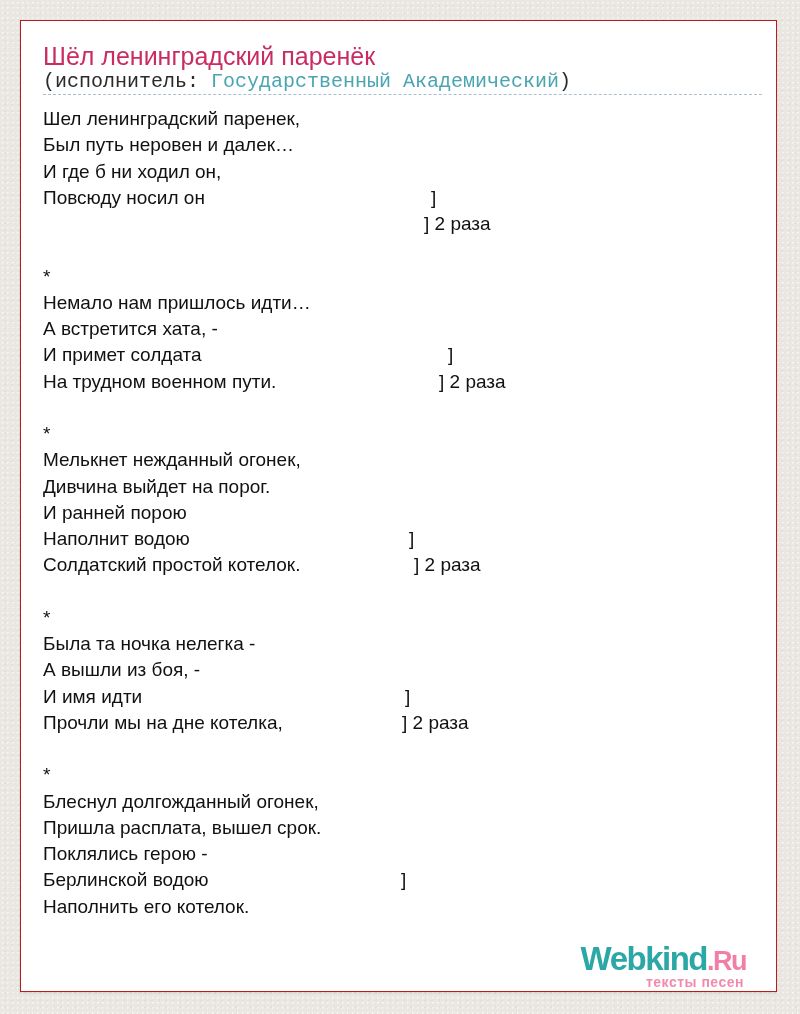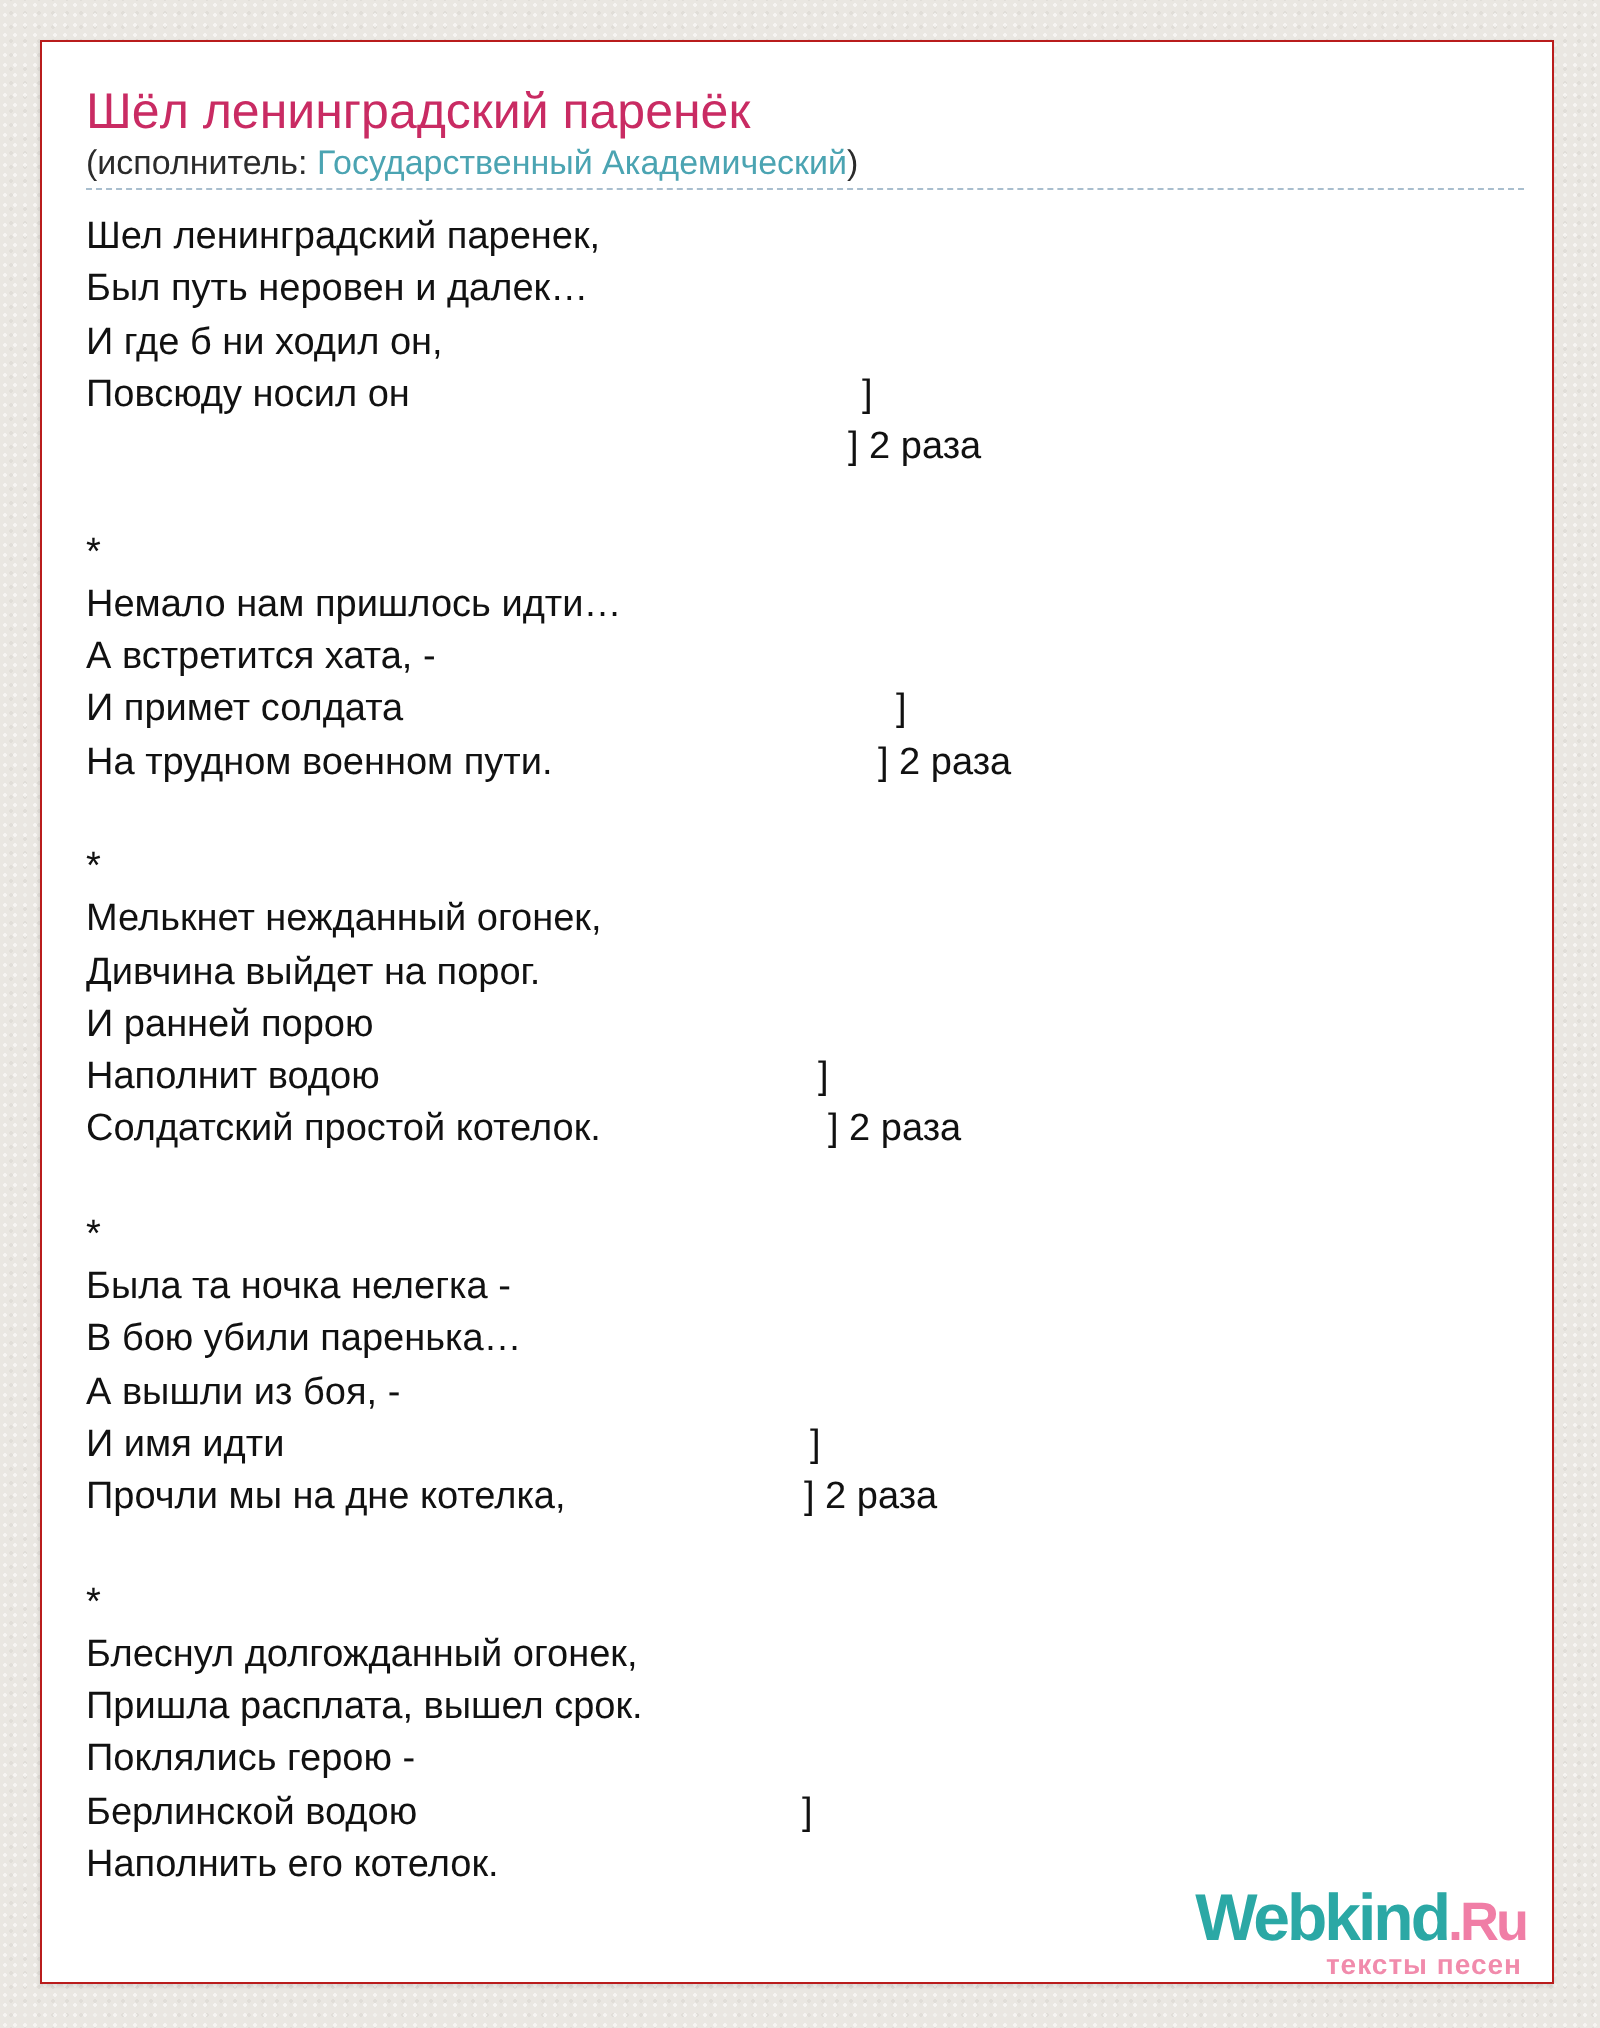--- a/index.html
+++ b/index.html
@@ -24,43 +24,44 @@
   }
   .content { padding: 0 20px 0 22px; }
   .song-title {
     padding-top: 20px;
     font-size: 25px;
     line-height: 30px;
     font-weight: 400;
     color: #c92b63;
   }
   .artist-line {
-    font-size: 17px;
+    font-size: 20px;
     line-height: 21px;
     color: #2b2b2b;
     padding-bottom: 2px;
     border-bottom: 1px dashed #a9bece;
     width: 719px;
+    font-family: Liberation Mono, monospace;
   }
   .artist-link { color: #4ba4b2; text-decoration: none; cursor: pointer; }
   .lyrics {
     margin-top: 11px;
     font-size: 19px;
     line-height: 26.25px;
     color: #111111;
   }
   .lyric-line {
     position: relative;
     white-space: pre;
     min-height: 26.25px;
   }
   .bracket { position: absolute; top: 0; }
   .logo {
     position: absolute;
-    right: 13px; bottom: 2px;
+    right: 30px; bottom: 2px;
     text-align: right;
     cursor: pointer;
   }
   .logo-wordmark {
     font-weight: 700;
     font-size: 33px;
     line-height: 34px;
     letter-spacing: -1.5px;
     white-space: nowrap;
   }
@@ -101,21 +102,20 @@
         <div class="lyric-line"><span></span></div>
         <div class="lyric-line"><span>*</span></div>
         <div class="lyric-line"><span>Мелькнет нежданный огонек,</span></div>
         <div class="lyric-line"><span>Дивчина выйдет на порог.</span></div>
         <div class="lyric-line"><span>И ранней порою</span></div>
         <div class="lyric-line"><span>Наполнит водою</span><span class="bracket" style="left: 366px;">]</span></div>
         <div class="lyric-line"><span>Солдатский простой котелок.</span><span class="bracket" style="left: 371px;">] 2 раза</span></div>
         <div class="lyric-line"><span></span></div>
         <div class="lyric-line"><span>*</span></div>
         <div class="lyric-line"><span>Была та ночка нелегка -</span></div>
-        <div class="lyric-line"><span>В бою убили паренька…</span></div>
         <div class="lyric-line"><span>А вышли из боя, -</span></div>
         <div class="lyric-line"><span>И имя идти</span><span class="bracket" style="left: 362px;">]</span></div>
         <div class="lyric-line"><span>Прочли мы на дне котелка,</span><span class="bracket" style="left: 359px;">] 2 раза</span></div>
         <div class="lyric-line"><span></span></div>
         <div class="lyric-line"><span>*</span></div>
         <div class="lyric-line"><span>Блеснул долгожданный огонек,</span></div>
         <div class="lyric-line"><span>Пришла расплата, вышел срок.</span></div>
         <div class="lyric-line"><span>Поклялись герою -</span></div>
         <div class="lyric-line"><span>Берлинской водою</span><span class="bracket" style="left: 358px;">]</span></div>
         <div class="lyric-line"><span>Наполнить его котелок.</span></div>

